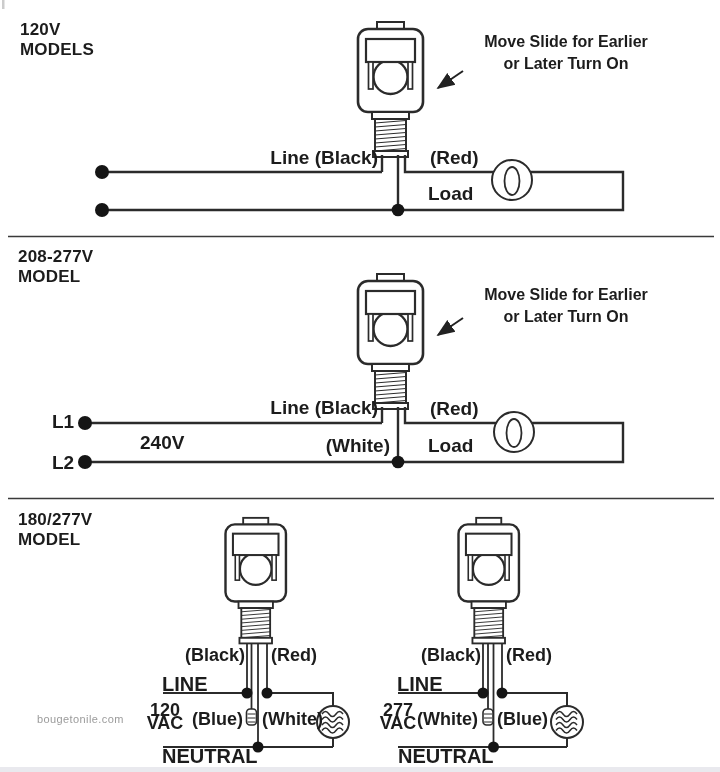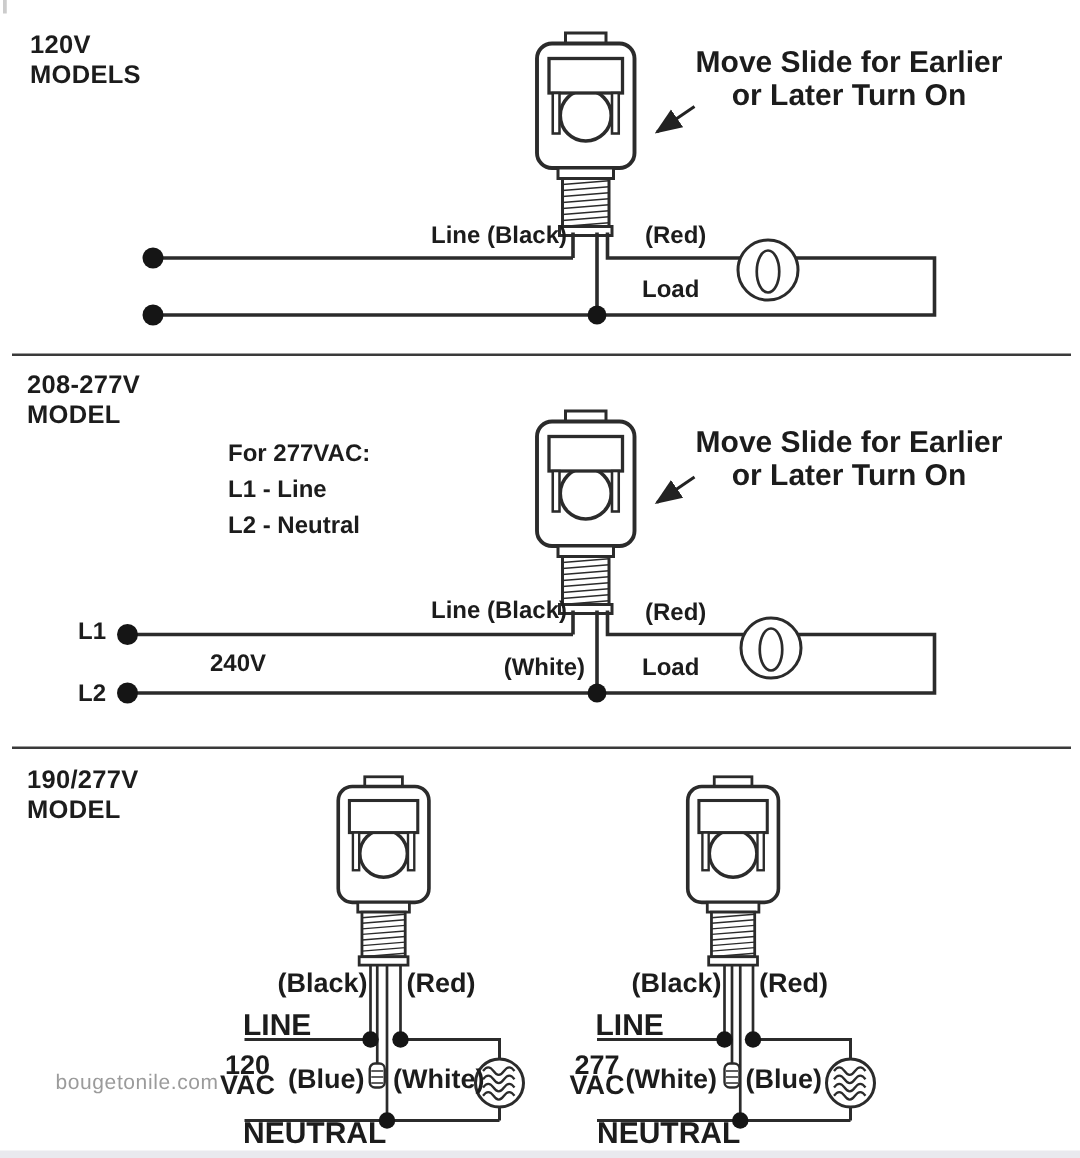--- a/index.html
+++ b/index.html
@@ -1,27 +1,27 @@
 <!DOCTYPE html>
 <html><head>
 <meta charset="utf-8">
 <style>
   html,body{margin:0;padding:0;background:#fff;}
   .stage{position:relative;width:720px;height:772px;background:#fff;overflow:hidden;
          font-family:"Liberation Sans",sans-serif;color:#1c1c1c;}
   .art{position:absolute;left:0;top:0;}
   .t{position:absolute;font-weight:bold;white-space:pre-line;}
   .h{font-size:17px;line-height:19.5px;letter-spacing:.2px;}
-  .b{font-size:16px;line-height:24px;}
-  .m{font-size:20px;line-height:22px;text-align:center;}
+  .b{font-size:19px;line-height:24px;}
+  .m{font-size:16px;line-height:22px;text-align:center;}
   .s{font-size:18px;line-height:14px;}
   .n{font-size:20px;line-height:15px;}
   .ra{text-align:right;}
   .ca{text-align:center;}
-  .wm{font-weight:normal;font-size:14px;color:#9b9b9b;letter-spacing:.4px;}
+  .wm{font-weight:normal;font-size:11px;color:#9b9b9b;letter-spacing:.4px;}
 </style>
 </head>
 <body>
 
 <div class="stage">
 
   <svg class="art" width="720" height="772" viewBox="0 0 720 772">
     <defs>
       <marker id="ah" viewBox="0 0 10 8" refX="9" refY="4" markerWidth="9" markerHeight="8" orient="auto-start-reverse">
         <path d="M0,0 L10,4 L0,8 z" fill="#222"></path>
@@ -147,34 +147,31 @@
   <div class="t h" style="left:20px;top:20px;">120V
 MODELS</div>
   <div class="t m" style="left:438px;top:31px;width:256px;">Move Slide for Earlier
 or Later Turn On</div>
   <div class="t b ra" style="left:198px;top:146px;width:180px;">Line (Black)</div>
   <div class="t b" style="left:430px;top:146px;">(Red)</div>
   <div class="t b" style="left:428px;top:182px;">Load</div>
 
   <div class="t h" style="left:18px;top:247px;">208-277V
 MODEL</div>
-  <div class="t b" style="left:152px;top:291px;">For 277VAC:
-L1 - Line
-L2 - Neutral</div>
   <div class="t m" style="left:438px;top:284px;width:256px;">Move Slide for Earlier
 or Later Turn On</div>
   <div class="t b ra" style="left:198px;top:396px;width:180px;">Line (Black)</div>
   <div class="t b" style="left:430px;top:397px;">(Red)</div>
   <div class="t b ra" style="left:260px;top:434px;width:130px;">(White)</div>
   <div class="t b" style="left:428px;top:434px;">Load</div>
   <div class="t b" style="left:52px;top:410px;">L1</div>
   <div class="t b" style="left:92px;top:431px;margin-left:48px;">240V</div>
   <div class="t b" style="left:52px;top:451px;">L2</div>
 
-  <div class="t h" style="left:18px;top:510px;">190/277V
+  <div class="t h" style="left:18px;top:510px;">180/277V
 MODEL</div>
 
   <div class="t s ra" style="left:175px;top:648px;width:70px;">(Black)</div>
   <div class="t s" style="left:271px;top:648px;">(Red)</div>
   <div class="t n" style="left:162px;top:677px;">LINE</div>
   <div class="t s ca" style="left:144px;top:704px;width:42px;line-height:13px;">120
 VAC</div>
   <div class="t s" style="left:192px;top:712px;">(Blue)</div>
   <div class="t s" style="left:262px;top:712px;">(White)</div>
   <div class="t n" style="left:162px;top:749px;">NEUTRAL</div>

